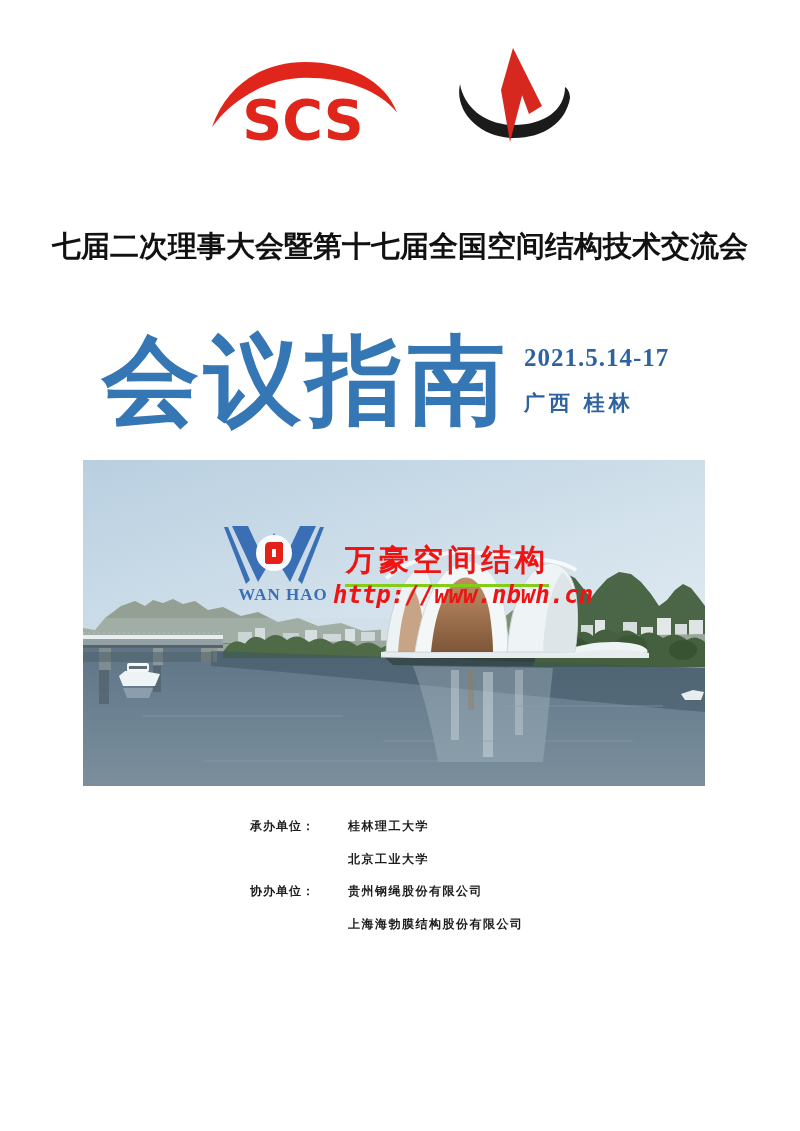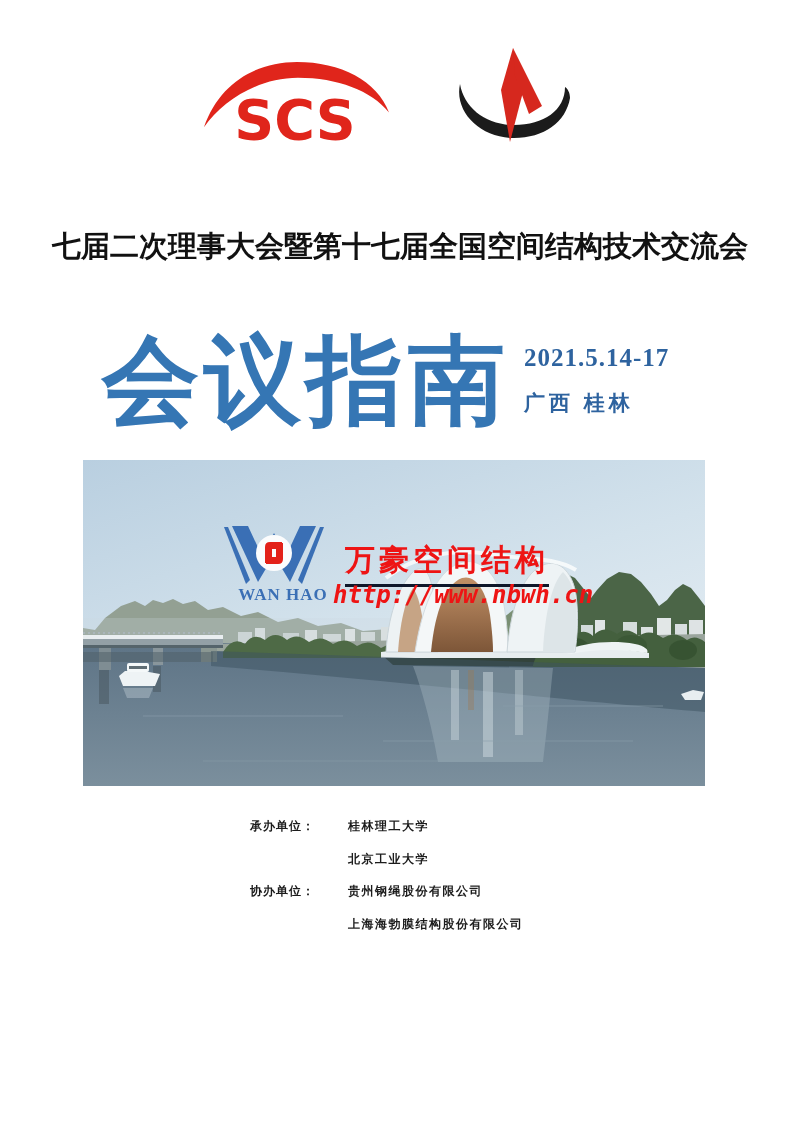--- a/index.html
+++ b/index.html
@@ -1,21 +1,21 @@
 <!DOCTYPE html>
 <html><head>
 <meta charset="utf-8">
 <style>
   html,body{margin:0;padding:0;background:#ffffff;}
   .page{position:relative;width:800px;height:1131px;margin:0 auto;background:#fff;overflow:hidden;
         font-family:"Liberation Sans",sans-serif;}
   .abs{position:absolute;}
 
   
-  .scs-logo{left:196px;top:56px;width:198px;height:96px;text-align:center;}
+  .scs-logo{left:204px;top:56px;width:198px;height:96px;text-align:center;}
   .arrow-logo{left:452px;top:46px;width:122px;height:104px;}
 
   
   .org-line{left:0;right:0;top:184px;text-align:center;font-size:32px;font-weight:600;
             color:#1b1b1b;letter-spacing:1px;font-family:"Liberation Sans",sans-serif;}
   .event-line{left:0;right:0;top:227px;text-align:center;font-size:29px;font-weight:700;
               color:#111;font-family:"DejaVu Serif",serif;letter-spacing:0px;}
 
   
   .guide-title{left:102px;top:332px;font-size:97px;line-height:1;font-weight:800;
@@ -28,21 +28,21 @@
   
   .photo{left:83px;top:460px;width:622px;height:326px;}
   .photo svg{display:block;}
 
   
   .wm-logo{left:132px;top:64px;width:118px;height:62px;}
   .wm-caption{left:145px;top:125px;width:110px;text-align:center;font-size:17px;font-weight:700;
               color:#3a6fb5;letter-spacing:1px;font-family:"Liberation Serif",serif;}
   .wm-brand{left:262px;top:80px;font-size:30px;font-weight:700;color:#ee1414;
             font-family:"DejaVu Serif",serif;letter-spacing:4px;
-            border-bottom:3px solid #0f172a;padding-bottom:3px;}
+            border-bottom:3px solid #84cc16;padding-bottom:3px;}
   .wm-url{left:250px;top:121px;font-size:24px;font-weight:700;color:#ee1414;
           font-family:"DejaVu Sans Mono",monospace;letter-spacing:0px;font-style:italic;}
 
   
   .organizers{left:250px;top:818px;width:420px;}
   .org-row{display:flex;height:32.5px;align-items:flex-start;
            font-family:"DejaVu Serif",serif;font-weight:700;font-size:12px;color:#1c1c1c;}
   .org-label{width:98px;flex:0 0 98px;letter-spacing:1px;}
   .org-value{letter-spacing:1.5px;}
 </style>

